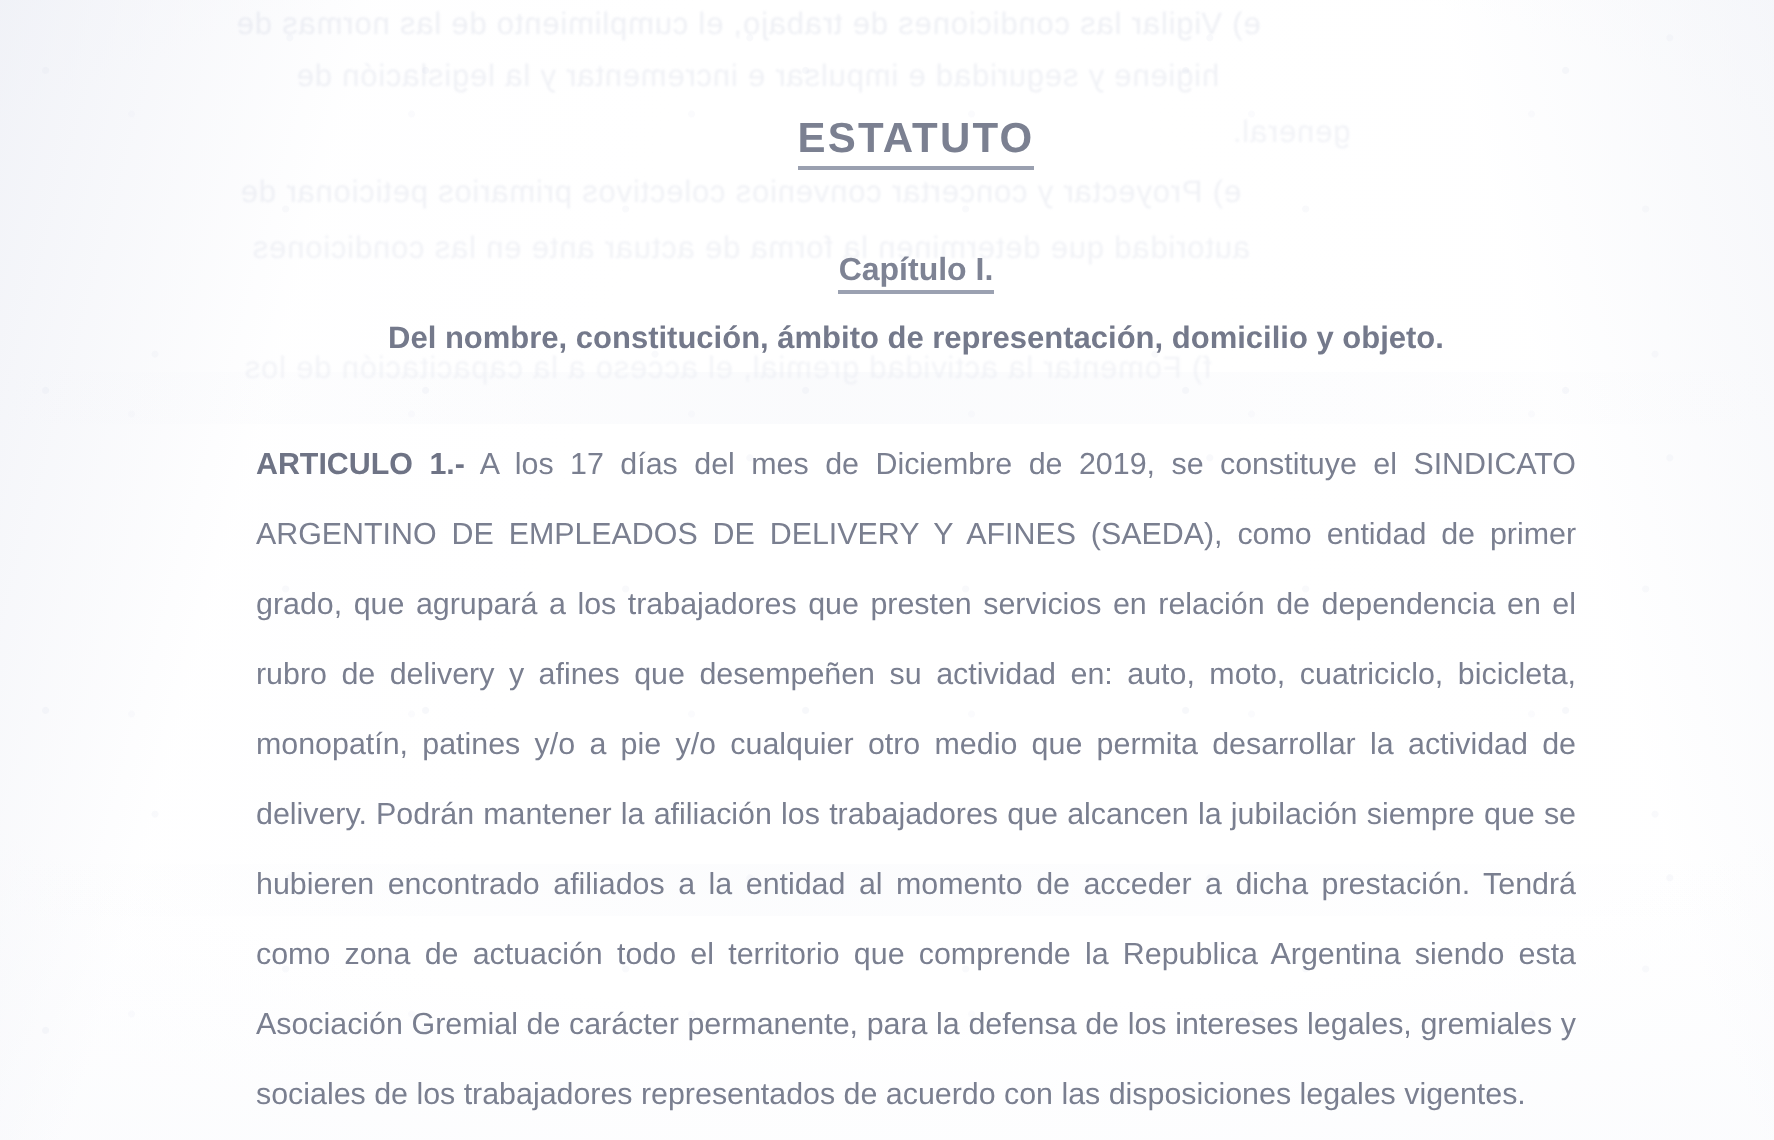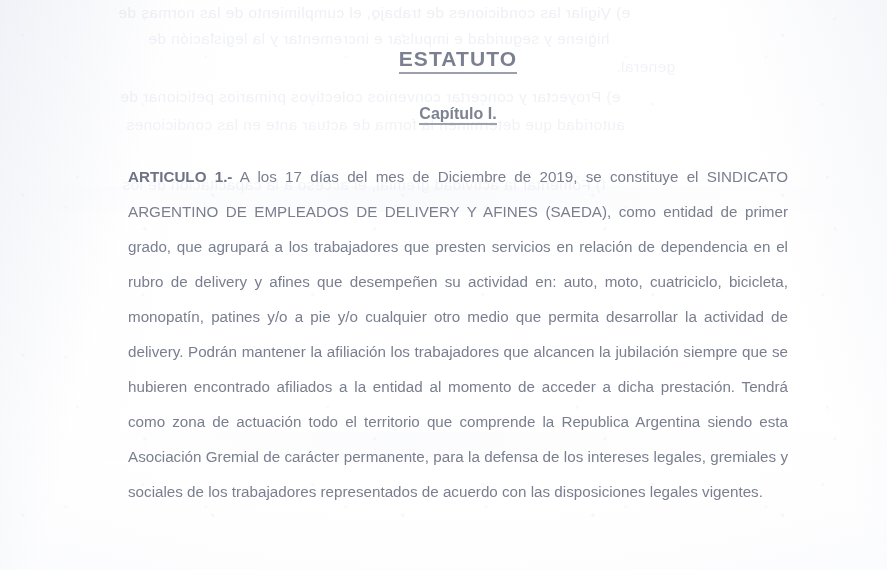--- a/index.html
+++ b/index.html
@@ -67,21 +67,21 @@
     top: 0;
     width: 660px;
   }
 
   .doc-title {
     text-align: center;
     font-size: 21px;
     font-weight: bold;
     color: #7b8091;
     letter-spacing: 1.1px;
-    margin: 3px;
+    margin: 14px;
     padding-top: 44px;
     filter: blur(0.28px);
   }
   .doc-title .ul {
     border-bottom: 2px solid #9aa0b0;
     padding-bottom: 2px;
   }
 
   .chapter {
     text-align: center;
@@ -150,17 +150,18 @@
 
   <div class="scanband" style="top:186px;"></div>
   <div class="scanband" style="top:432px; opacity:.4;"></div>
 
   <div class="content">
 
     <h1 class="doc-title"><span class="ul">ESTATUTO</span></h1>
 
     <h2 class="chapter"><span class="ul">Capítulo I.</span></h2>
 
+    <h3 class="chapter-subtitle">Del nombre, constitución, ámbito de representación, domicilio y objeto.</h3>
 
     <p class="body-text"><span class="article-label">ARTICULO 1.-</span><span class="article-body"> A los 17 días del mes de Diciembre de 2019, se constituye el SINDICATO ARGENTINO DE EMPLEADOS DE DELIVERY Y AFINES (SAEDA), como entidad de primer grado, que agrupará a los trabajadores que presten servicios en relación de dependencia en el rubro de delivery y afines que desempeñen su actividad en: auto, moto, cuatriciclo, bicicleta, monopatín, patines y/o a pie y/o cualquier otro medio que permita desarrollar la actividad de delivery. Podrán mantener la afiliación los trabajadores que alcancen la jubilación siempre que se hubieren encontrado afiliados a la entidad al momento de acceder a dicha prestación. Tendrá como zona de actuación todo el territorio que comprende la Republica Argentina siendo esta Asociación Gremial de carácter permanente, para la defensa de los intereses legales, gremiales y sociales de los trabajadores representados de acuerdo con las disposiciones legales vigentes.</span></p>
 
   </div>
 </div>
 
 </body></html>

